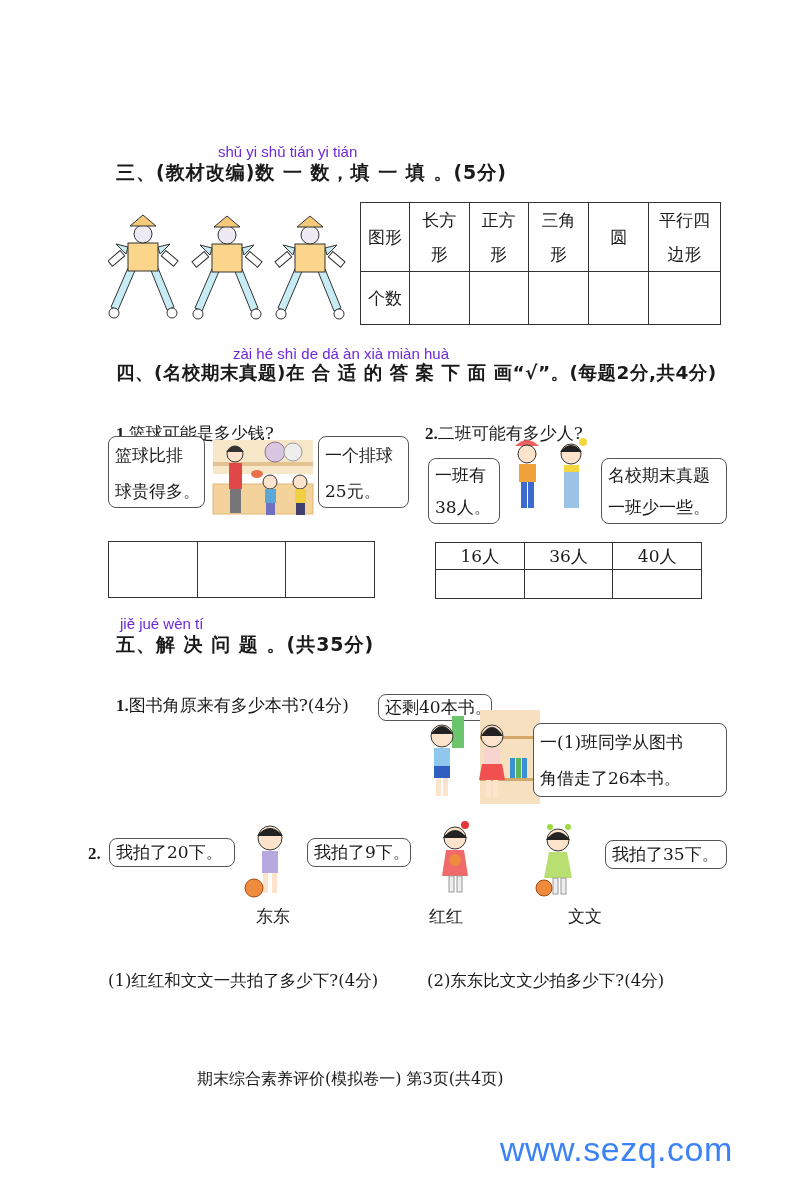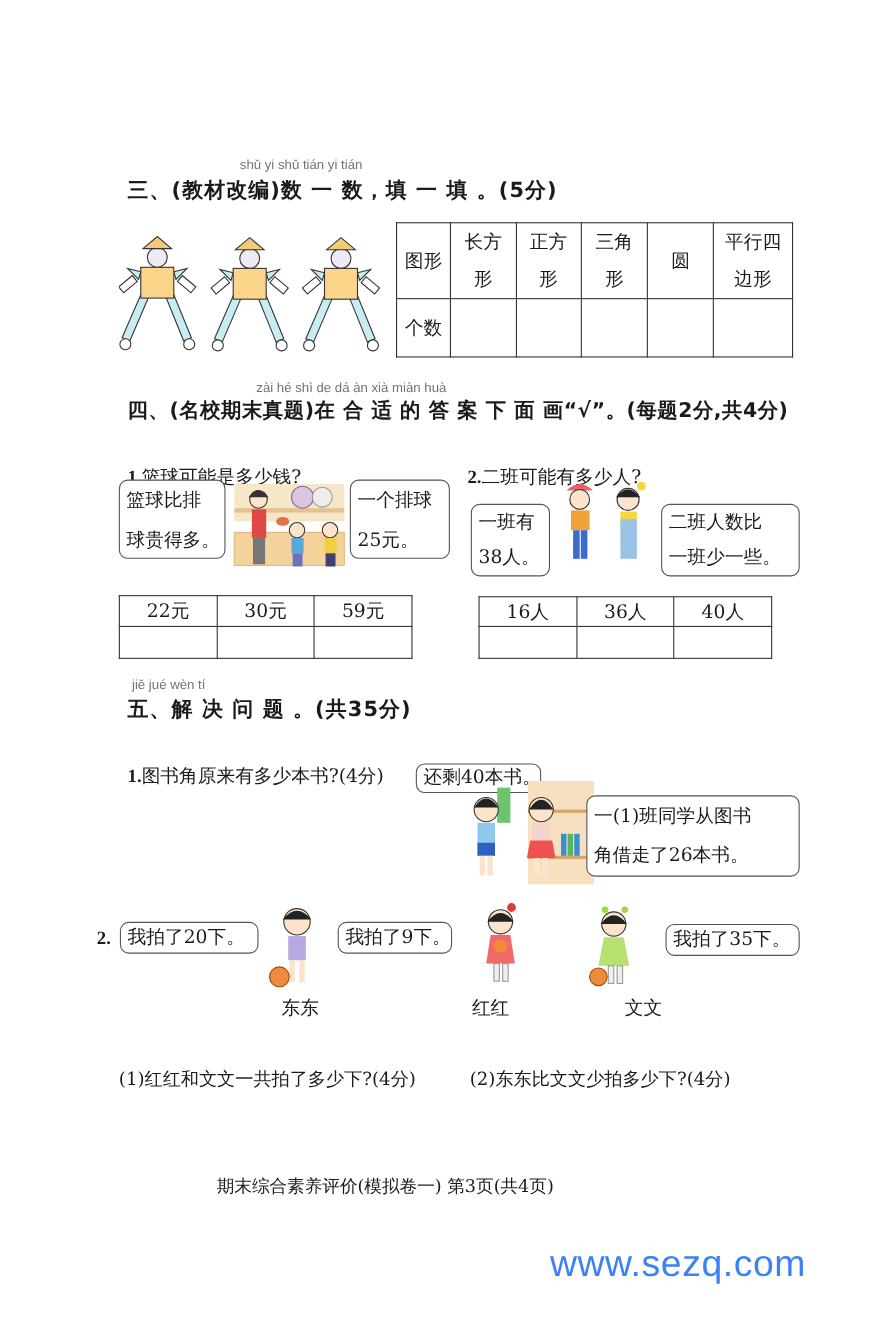--- a/index.html
+++ b/index.html
@@ -1,20 +1,20 @@
 <!DOCTYPE html>
 <html><head>
 <meta charset="utf-8">
 <style>
   * { box-sizing: border-box; margin: 0; padding: 0; }
   html, body { width: 800px; height: 1200px; background: #ffffff; overflow: hidden; }
   body { position: relative; font-family: "DejaVu Serif", "Liberation Serif", serif; color: #1a1a1a; }
   .abs { position: absolute; }
   .sec-title { font-family: "DejaVu Sans", "Liberation Sans", sans-serif; font-weight: bold; font-size: 19px; letter-spacing: 1px; white-space: nowrap; }
-  .pinyin { font-family: "Liberation Sans", "DejaVu Sans", sans-serif; font-size: 12px; color: #737373; white-space: nowrap; }
+  .pinyin { font-family: "Liberation Sans", "DejaVu Sans", sans-serif; font-size: 15px; color: #6d28d9; white-space: nowrap; }
   .q { font-size: 17px; white-space: nowrap; margin-top: 24px; }
   .q b { font-family: "Liberation Serif", serif; font-weight: bold; }
   table.grid { border-collapse: collapse; }
   table.grid td { border: 1.5px solid #333; text-align: center; vertical-align: middle; font-size: 17px; }
   .bubble { position: absolute; border: 1.5px solid #555; border-radius: 8px; background: #fff; font-size: 17px; line-height: 36px; padding: 0 6px; white-space: nowrap; }
   .footer { font-size: 16px; white-space: nowrap; }
   .watermark { font-family: "Liberation Sans", "DejaVu Sans", sans-serif; font-size: 34px; color: #3b82f6; letter-spacing: 0.5px; }
   .name-label { font-size: 17px; white-space: nowrap; }
 </style>
 </head>
@@ -124,25 +124,20 @@
     <rect x="91" y="71" width="9" height="12" fill="#404070"></rect>
   </svg>
 </div>
 <div class="bubble" style="left:318px;top:436px;width:91px;height:72px;">
   <div>一个排球</div>
   <div>25元。</div>
 </div>
 
 <table class="grid abs" style="left:108px;top:541px;width:267px;height:57px;">
   <tbody>
-      <tr style="height:28px;">
-    <td>22元</td>
-    <td>30元</td>
-    <td>59元</td>
-  </tr>
   <tr style="height:29px;">
     <td></td>
     <td></td>
     <td></td>
   </tr>
 </tbody>
   </table>
 
 <div class="bubble" style="left:428px;top:458px;width:72px;height:66px;line-height:32px;">
   <div>一班有</div>
@@ -158,21 +153,21 @@
     <rect x="23" y="48" width="6" height="26" fill="#3c6bd0"></rect>
 
     <circle cx="66" cy="20" r="10" fill="#fde3cc" stroke="#333"></circle>
     <path d="M55 18 Q66 4 77 18" fill="#222"></path>
     <circle cx="78" cy="8" r="4" fill="#f5d640"></circle>
     <rect x="59" y="31" width="15" height="14" fill="#f5d640"></rect>
     <rect x="59" y="38" width="15" height="36" fill="#9cc3e6"></rect>
   </svg>
 </div>
 <div class="bubble" style="left:601px;top:458px;width:126px;height:66px;line-height:32px;">
-  <div>二班人数比</div>
+  <div>名校期末真题</div>
   <div>一班少一些。</div>
 </div>
 
 <table class="grid abs" style="left:435px;top:542px;width:267px;height:56px;padding-left:28px;">
   <tbody>
       <tr style="height:27px;">
     <td>16人</td>
     <td>36人</td>
     <td>40人</td>
   </tr>

